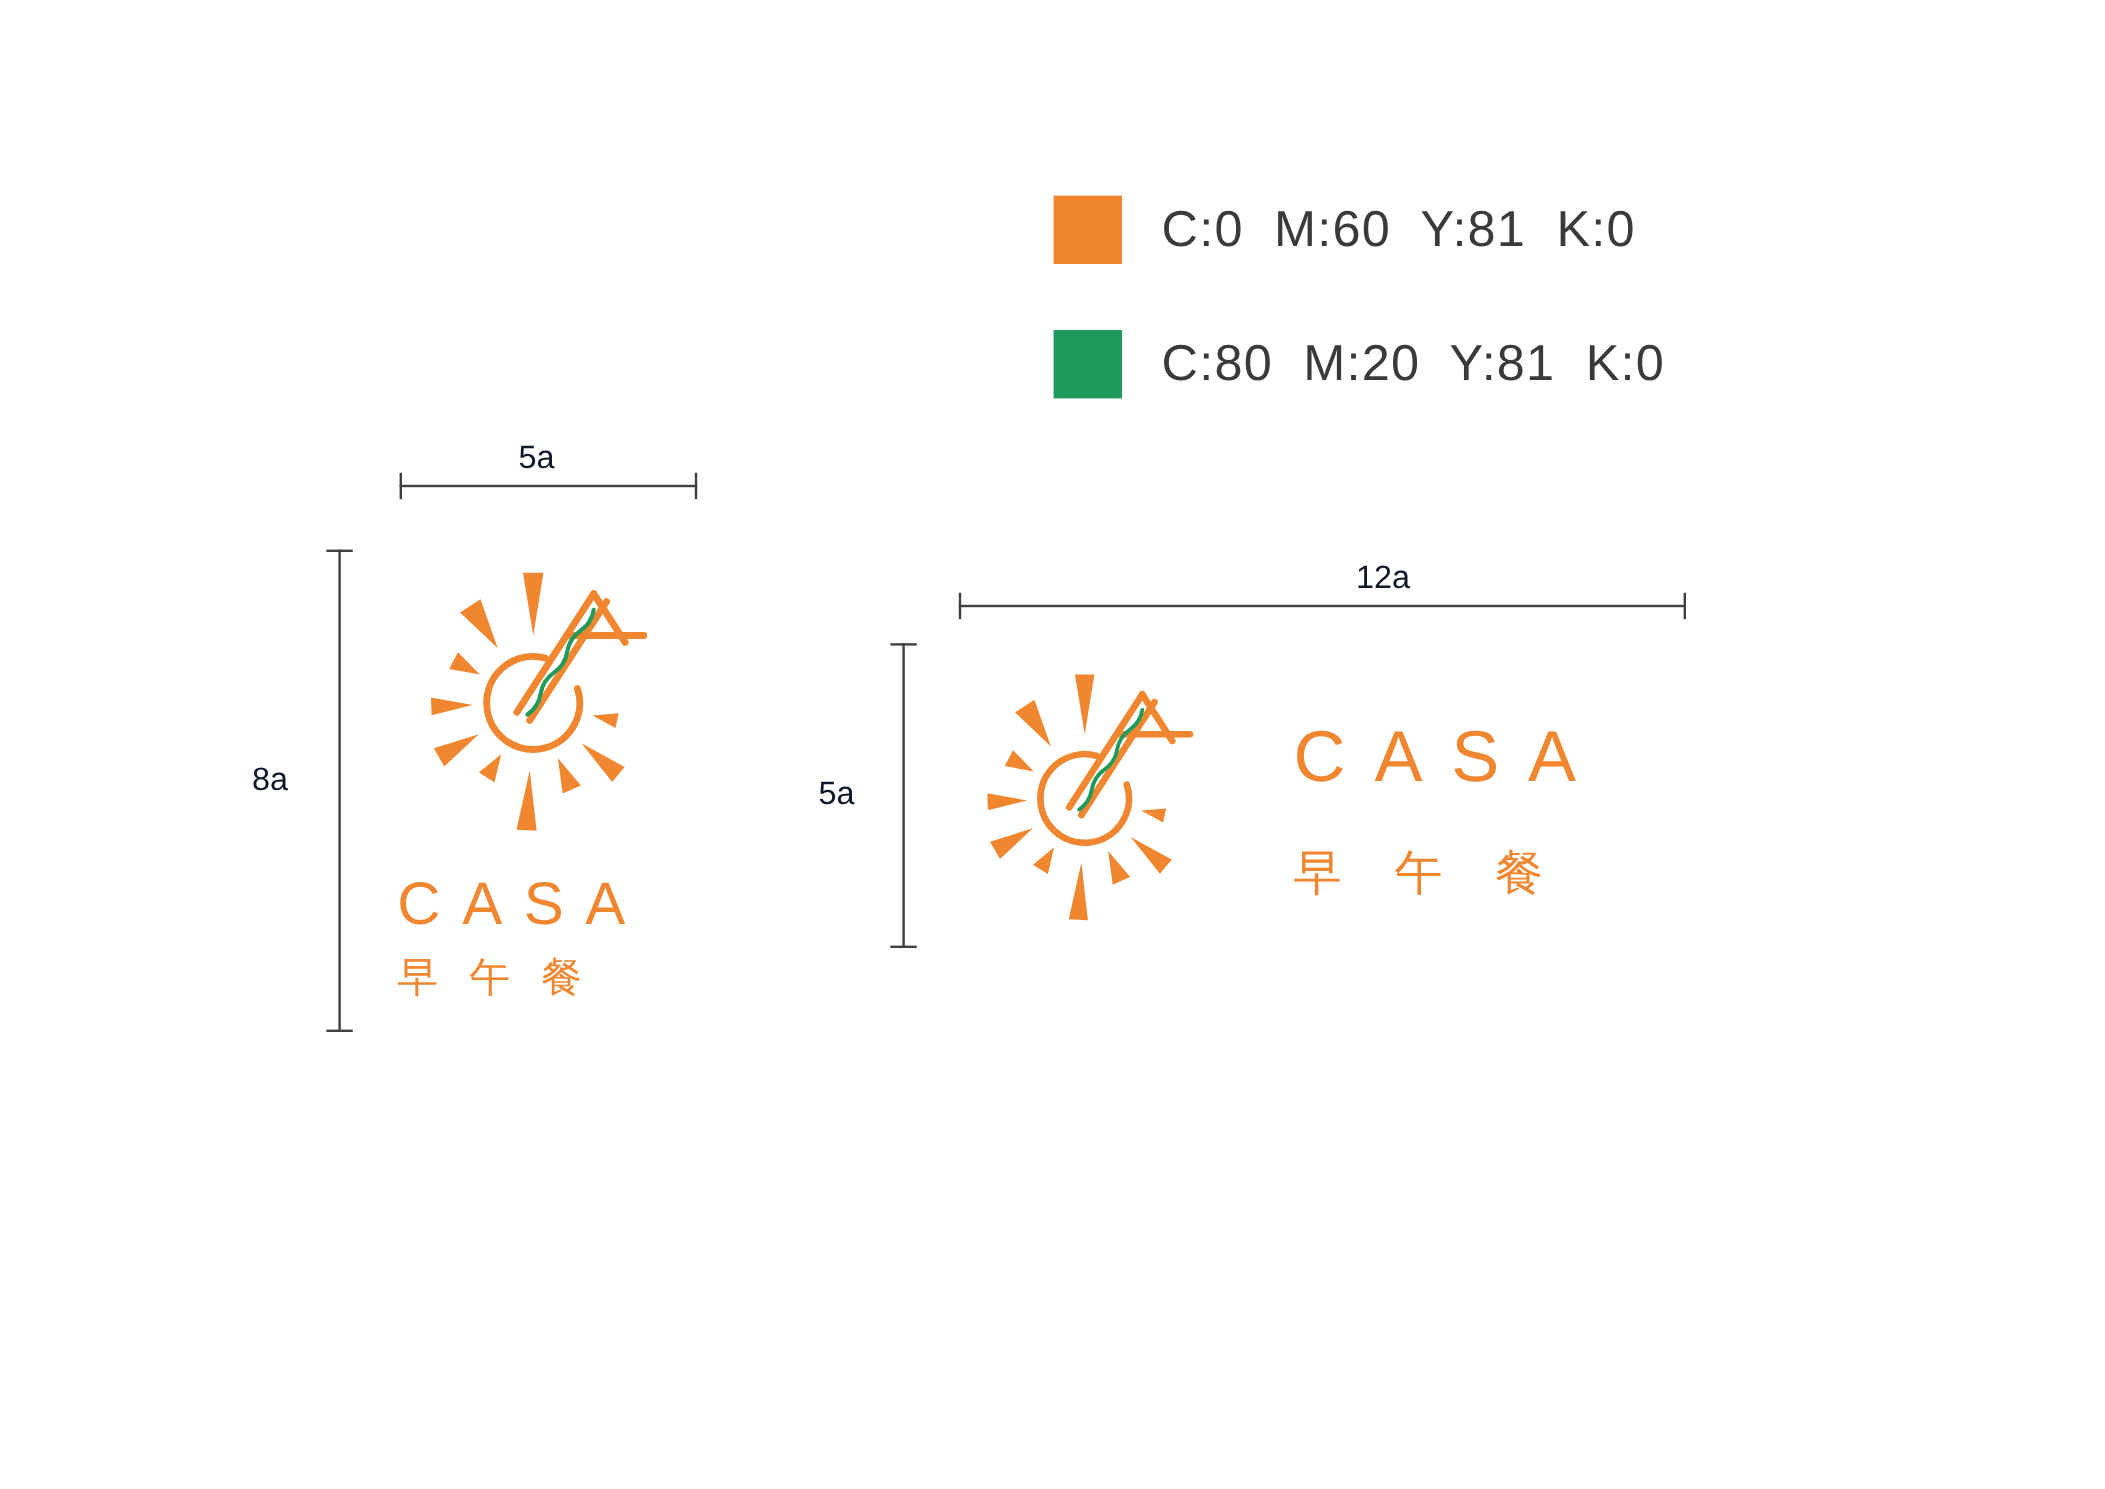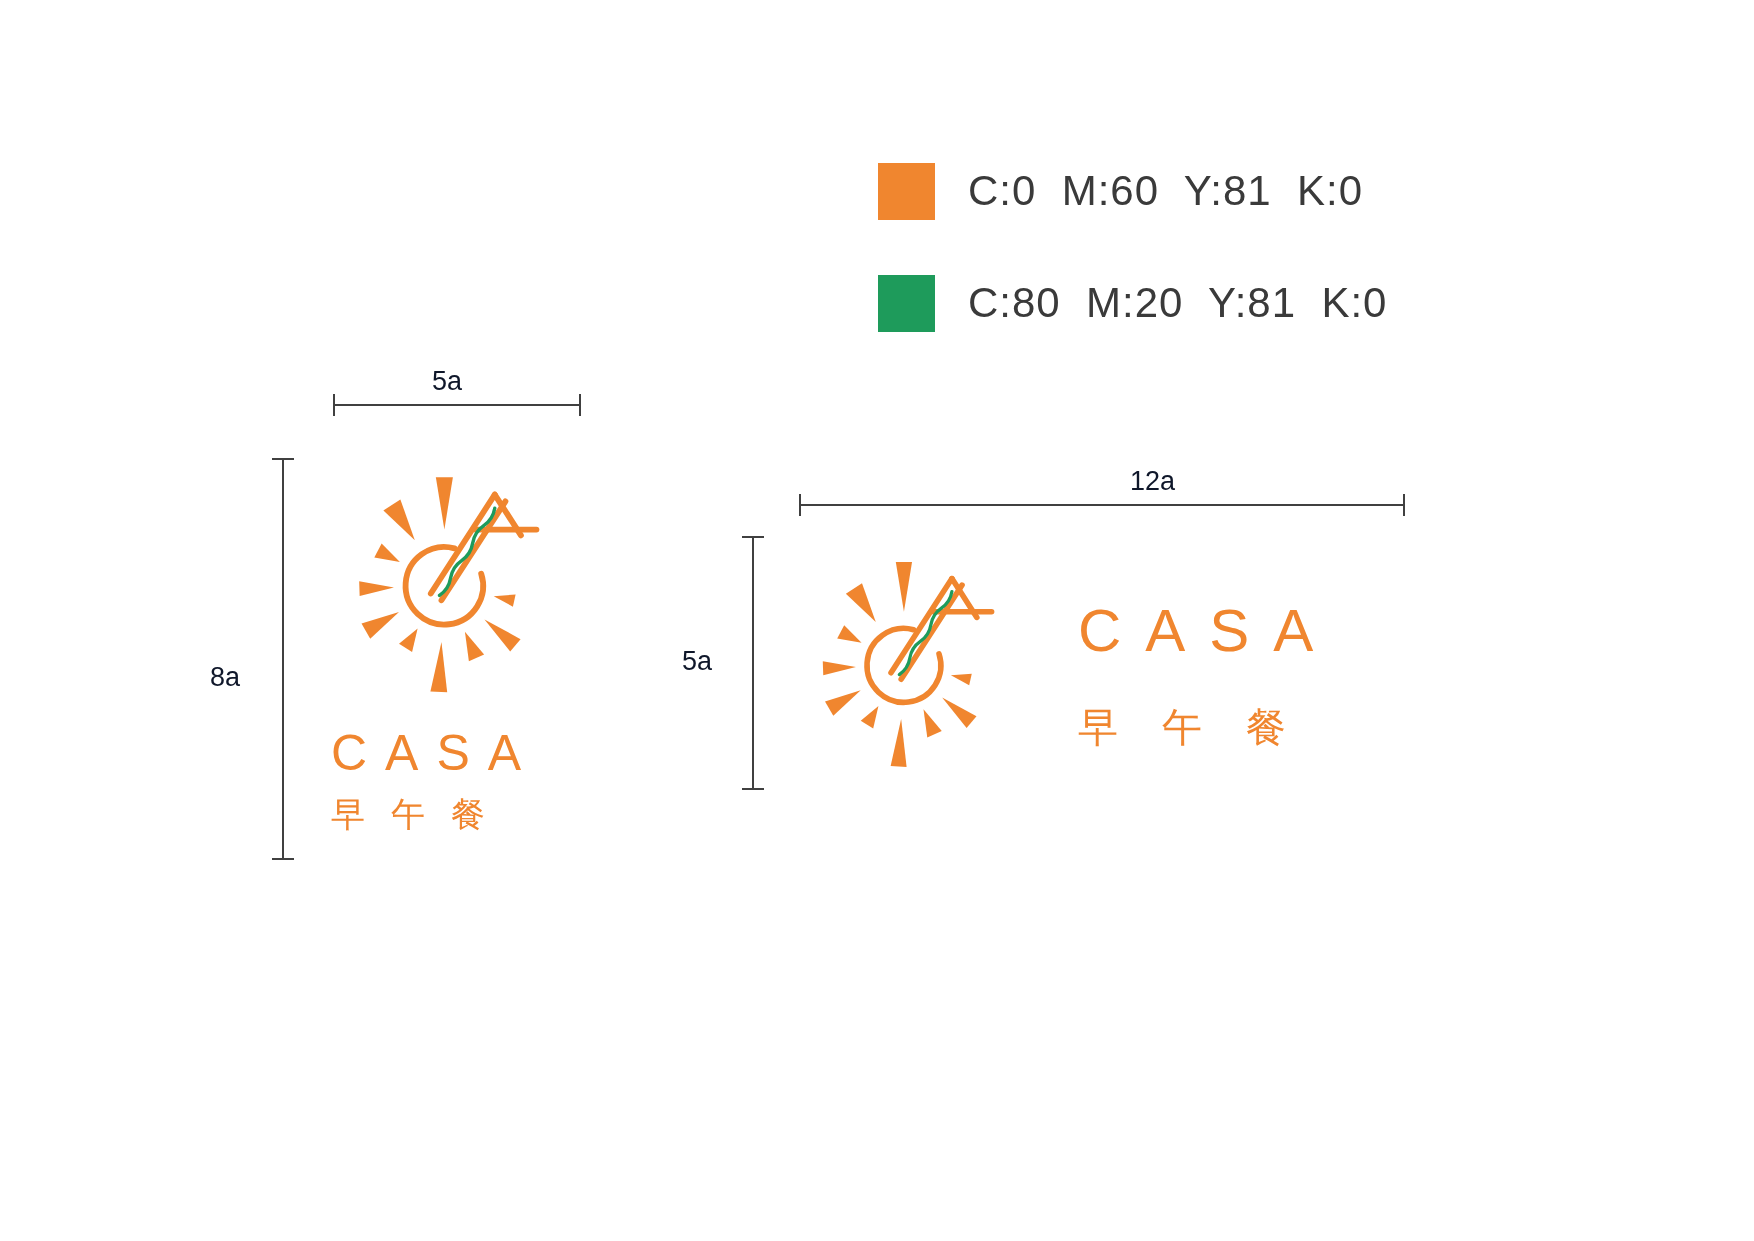--- a/index.html
+++ b/index.html
@@ -83,21 +83,21 @@
     <div class="cmyk" style="left:968px;top:167px;">C:0  M:60  Y:81  K:0</div>
 
     <div class="swatch green" style="left:878px;top:275px;"></div>
     <div class="cmyk" style="left:968px;top:279px;">C:80  M:20  Y:81  K:0</div>
   </div>
 
   <div>
     <span class="dim-label" style="left:432px;top:366px;">5a</span>
     <div class="dim-h" style="left:333px;top:404px;width:248px;"></div>
 
-    <span class="dim-label" style="left:210px;top:662px;">8a</span>
+    <span class="dim-label" style="left:210px;top:634px;">8a</span>
     <div class="dim-v" style="left:282px;top:458px;height:402px;"></div>
 
     <svg class="sun sun-v" viewBox="0 0 260 260">
       <use href="#casa-sun"></use>
     </svg>
 
     <div class="wordmark casa-v">CASA</div>
     <div class="wordmark sub-v">早午餐</div>
   </div>
 

